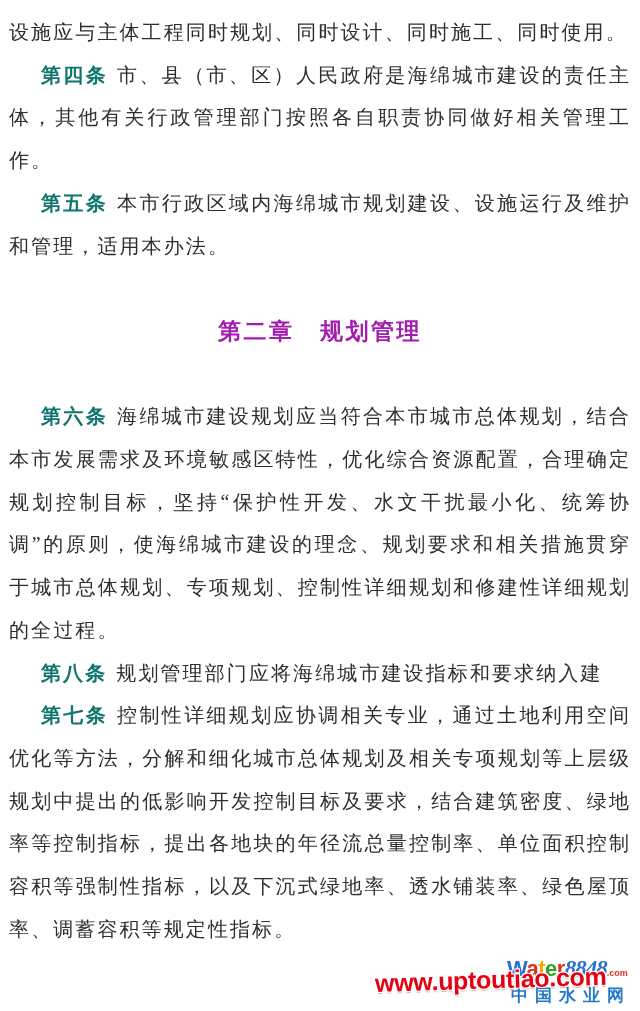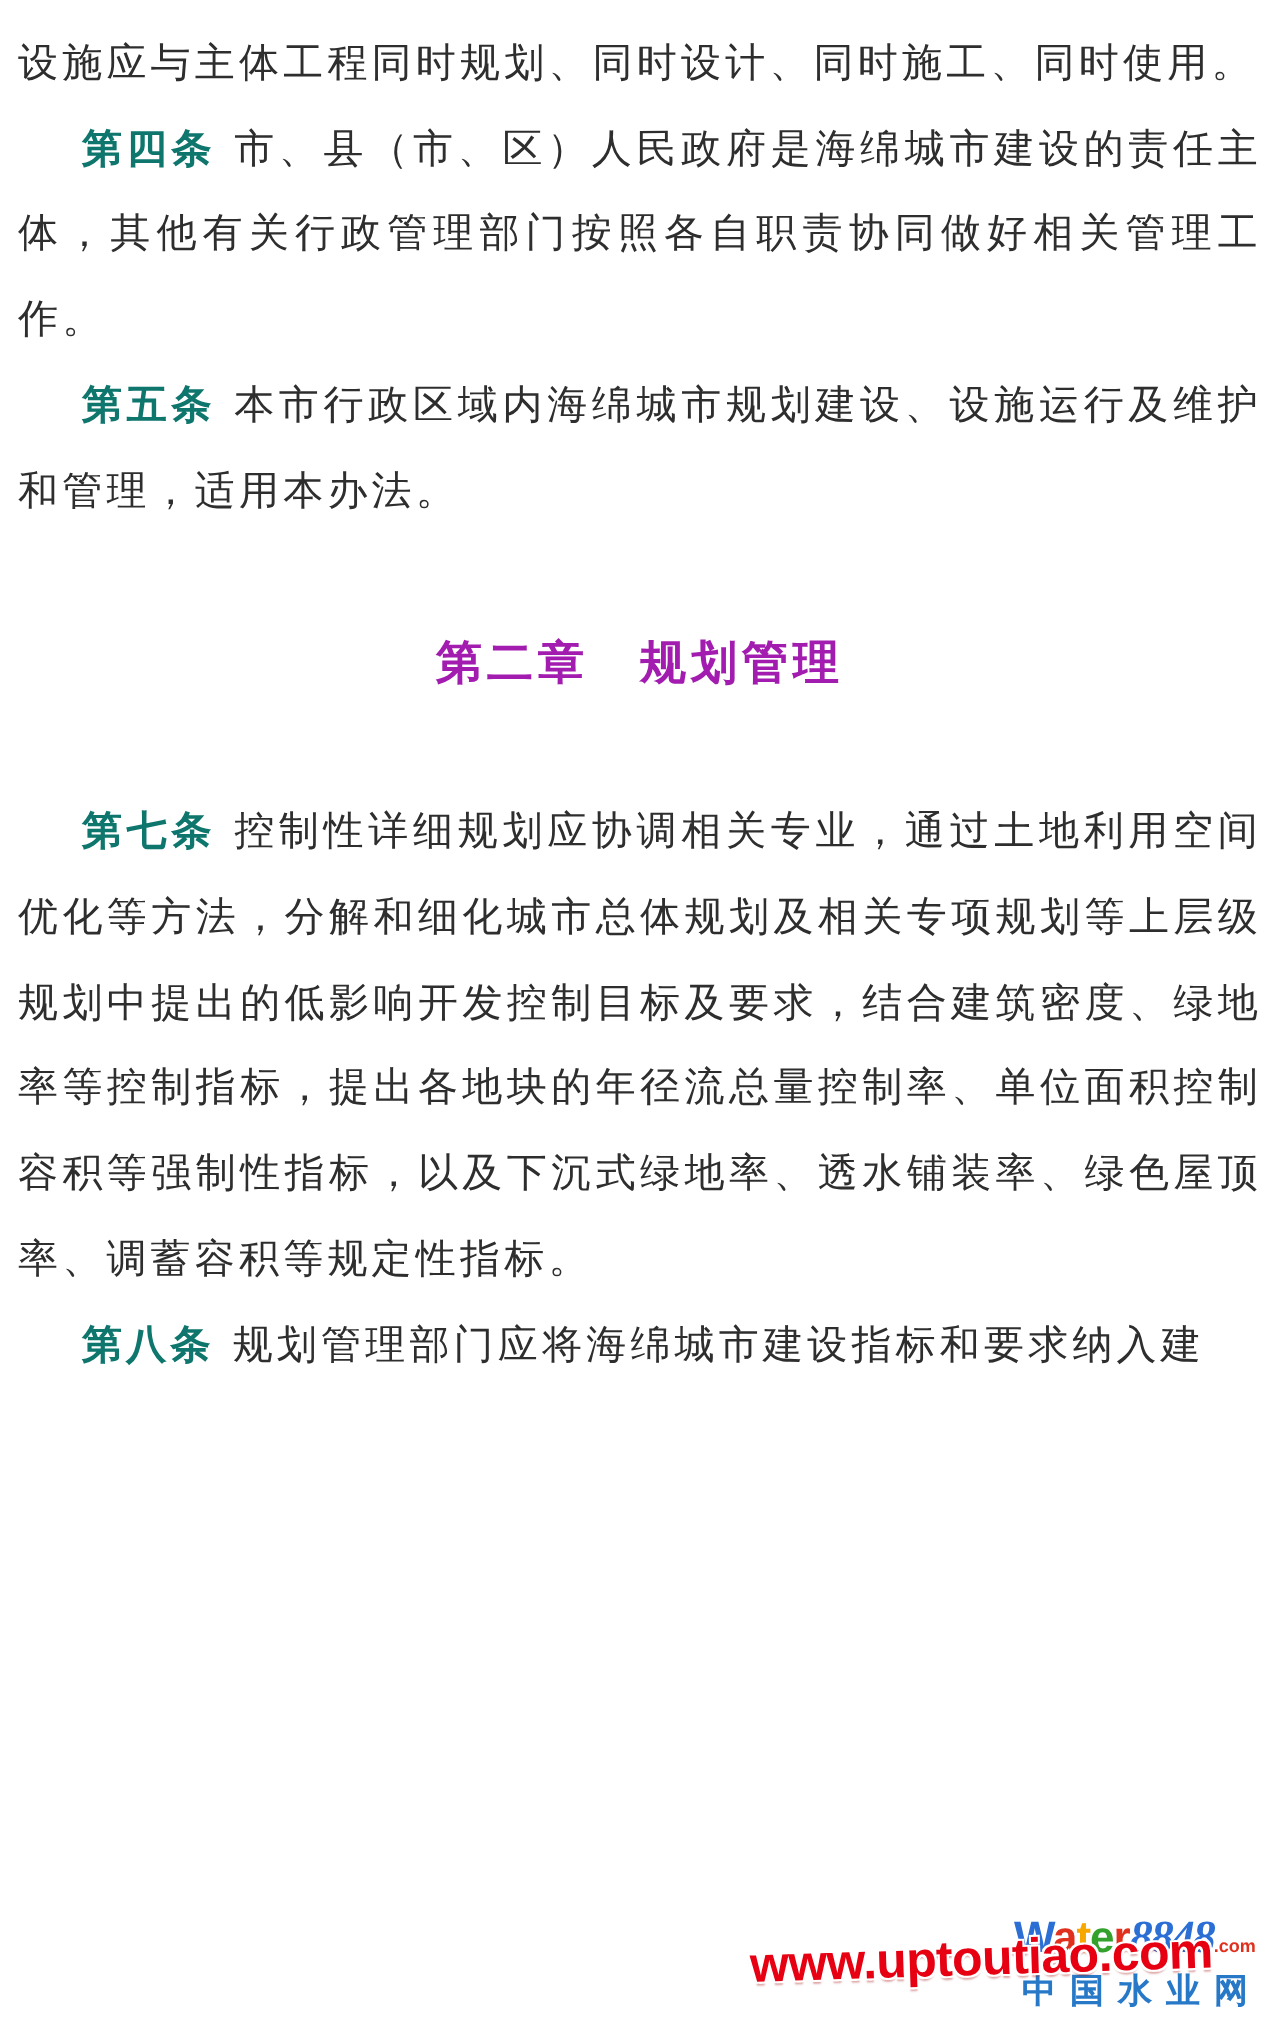--- a/index.html
+++ b/index.html
@@ -98,24 +98,25 @@
   <div class="text-col">
 
     <p class="doc-line">设施应与主体工程同时规划、同时设计、同时施工、同时使用。</p>
 
     <p class="doc-line para"><span class="art-num">第四条</span><span>市、县（市、区）人民政府是海绵城市建设的责任主体，其他有关行政管理部门按照各自职责协同做好相关管理工作。</span></p>
 
     <p class="doc-line para"><span class="art-num">第五条</span><span>本市行政区域内海绵城市规划建设、设施运行及维护和管理，适用本办法。</span></p>
 
     <h2 class="chapter">第二章　规划管理</h2>
 
+    <p class="doc-line para"><span class="art-num">第六条</span><span>海绵城市建设规划应当符合本市城市总体规划，结合本市发展需求及环境敏感区特性，优化综合资源配置，合理确定规划控制目标，坚持“保护性开发、水文干扰最小化、统筹协调”的原则，使海绵城市建设的理念、规划要求和相关措施贯穿于城市总体规划、专项规划、控制性详细规划和修建性详细规划的全过程。</span></p>
+
+    <p class="doc-line para"><span class="art-num">第八条</span><span>规划管理部门应将海绵城市建设指标和要求纳入建</span></p>
 
     <p class="doc-line para"><span class="art-num">第七条</span><span>控制性详细规划应协调相关专业，通过土地利用空间优化等方法，分解和细化城市总体规划及相关专项规划等上层级规划中提出的低影响开发控制目标及要求，结合建筑密度、绿地率等控制指标，提出各地块的年径流总量控制率、单位面积控制容积等强制性指标，以及下沉式绿地率、透水铺装率、绿色屋顶率、调蓄容积等规定性指标。</span></p>
-
-    <p class="doc-line para"><span class="art-num">第八条</span><span>规划管理部门应将海绵城市建设指标和要求纳入建</span></p>
 
   </div>
 
   <div class="wm-logo"><span id="logoLetters"><span style="color: rgb(43, 111, 212);">W</span><span style="color: rgb(224, 48, 30);">a</span><span style="color: rgb(246, 168, 0);">t</span><span style="color: rgb(51, 161, 44);">e</span><span style="color: rgb(224, 48, 30);">r</span></span><span class="logo-num" style="color: rgb(43, 111, 212);">8848</span><span class="logo-com" style="color: rgb(224, 48, 30);">.com</span></div>
 
   <div class="wm-site" style="color: rgb(39, 121, 200);">中国水业网</div>
 
   <div class="wm-url" style="color: rgb(230, 0, 18);">www.uptoutiao.com</div>
 </div>
 

